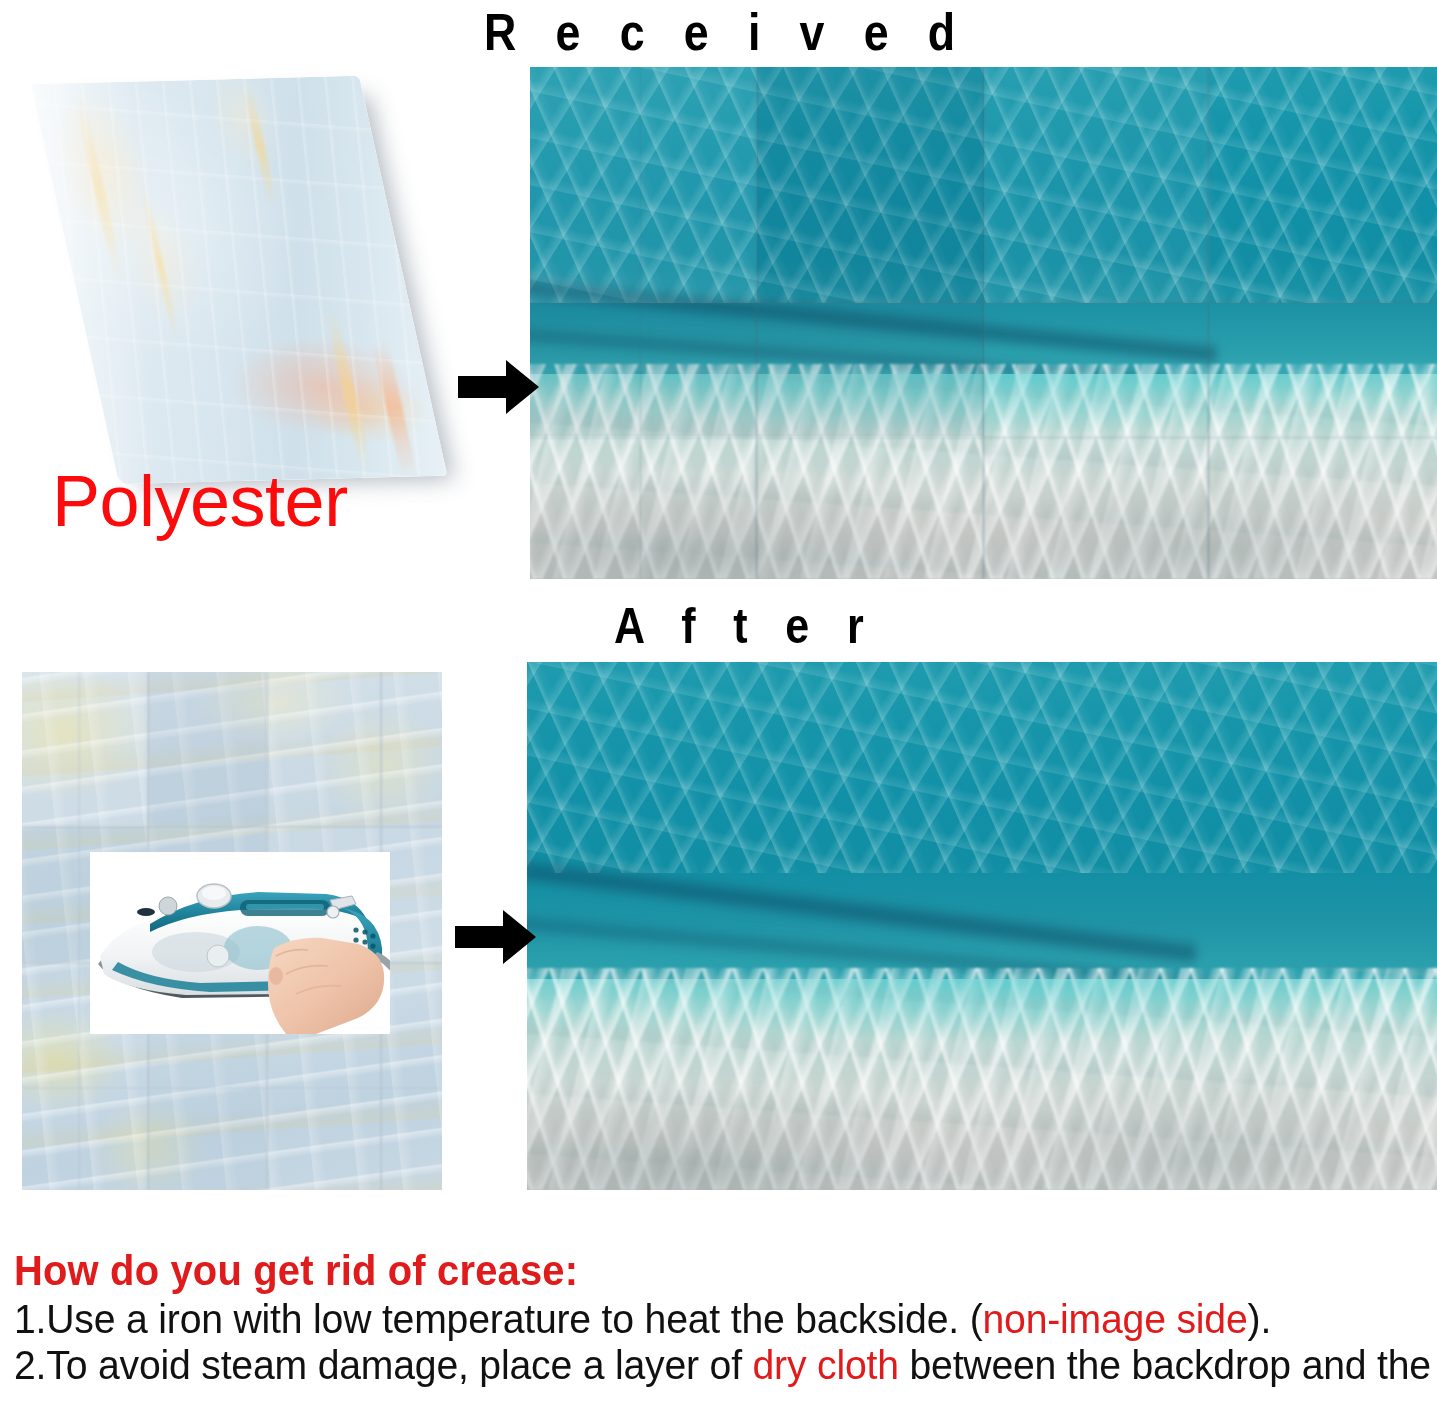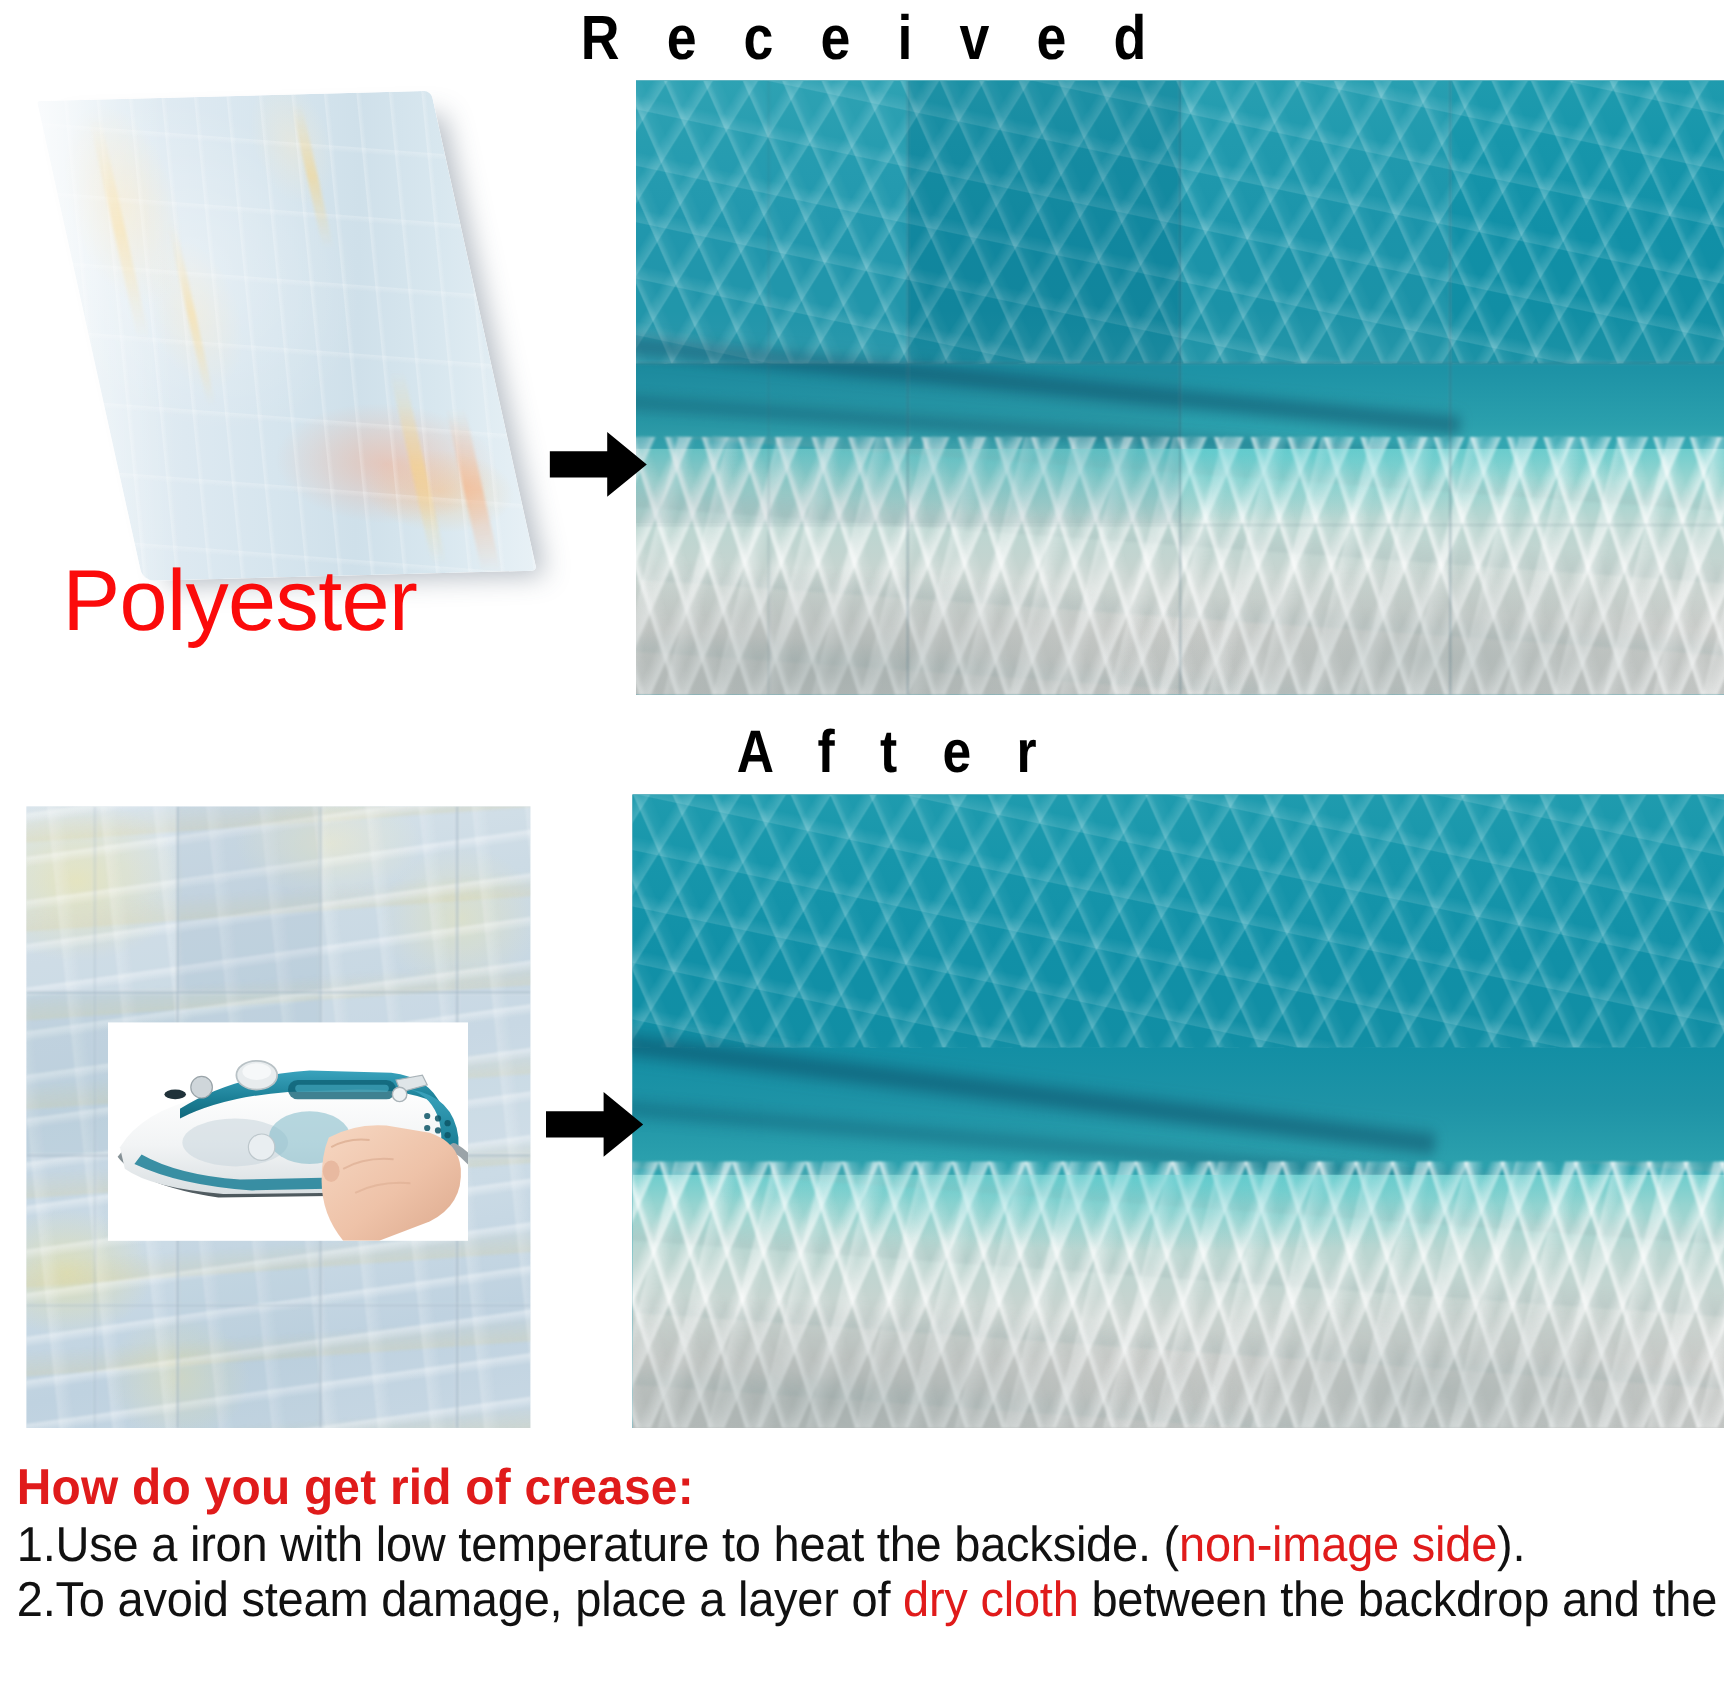--- a/index.html
+++ b/index.html
@@ -285,21 +285,21 @@
     background: #ffffff;
     z-index: 4;
     overflow: visible;
   }
   #iron-svg { display: block; }
 
   
   #instructions {
     position: absolute;
     left: 14px;
-    top: 1216px;
+    top: 1248px;
     width: 1420px;
   }
   #instr-heading {
     font-family: "Liberation Sans Narrow", "Liberation Sans", sans-serif;
     font-size: 42px;
     font-weight: bold;
     color: #e01b1b;
     letter-spacing: .2px;
     line-height: 1.08;
     margin: 0 0 4px 0;

